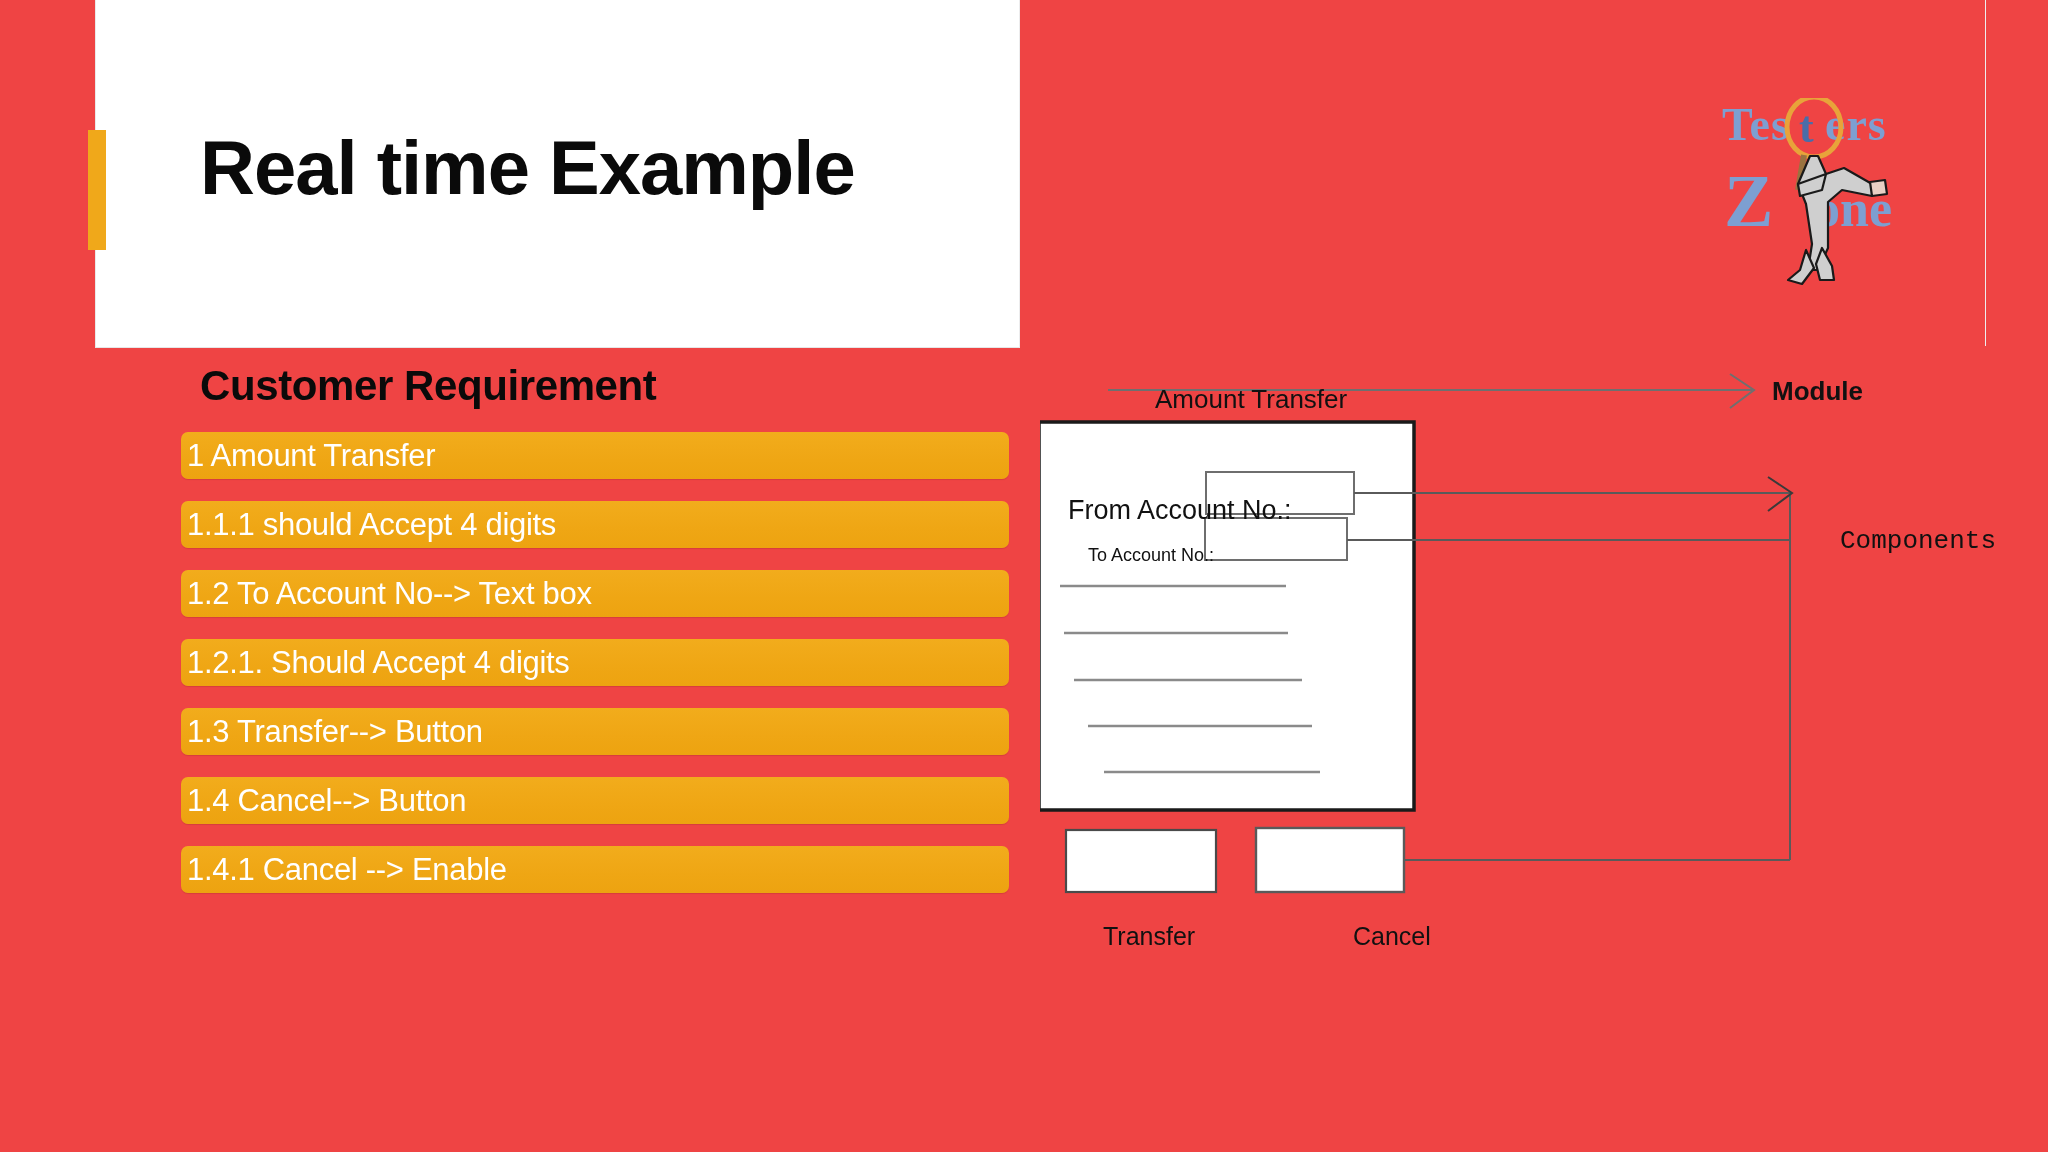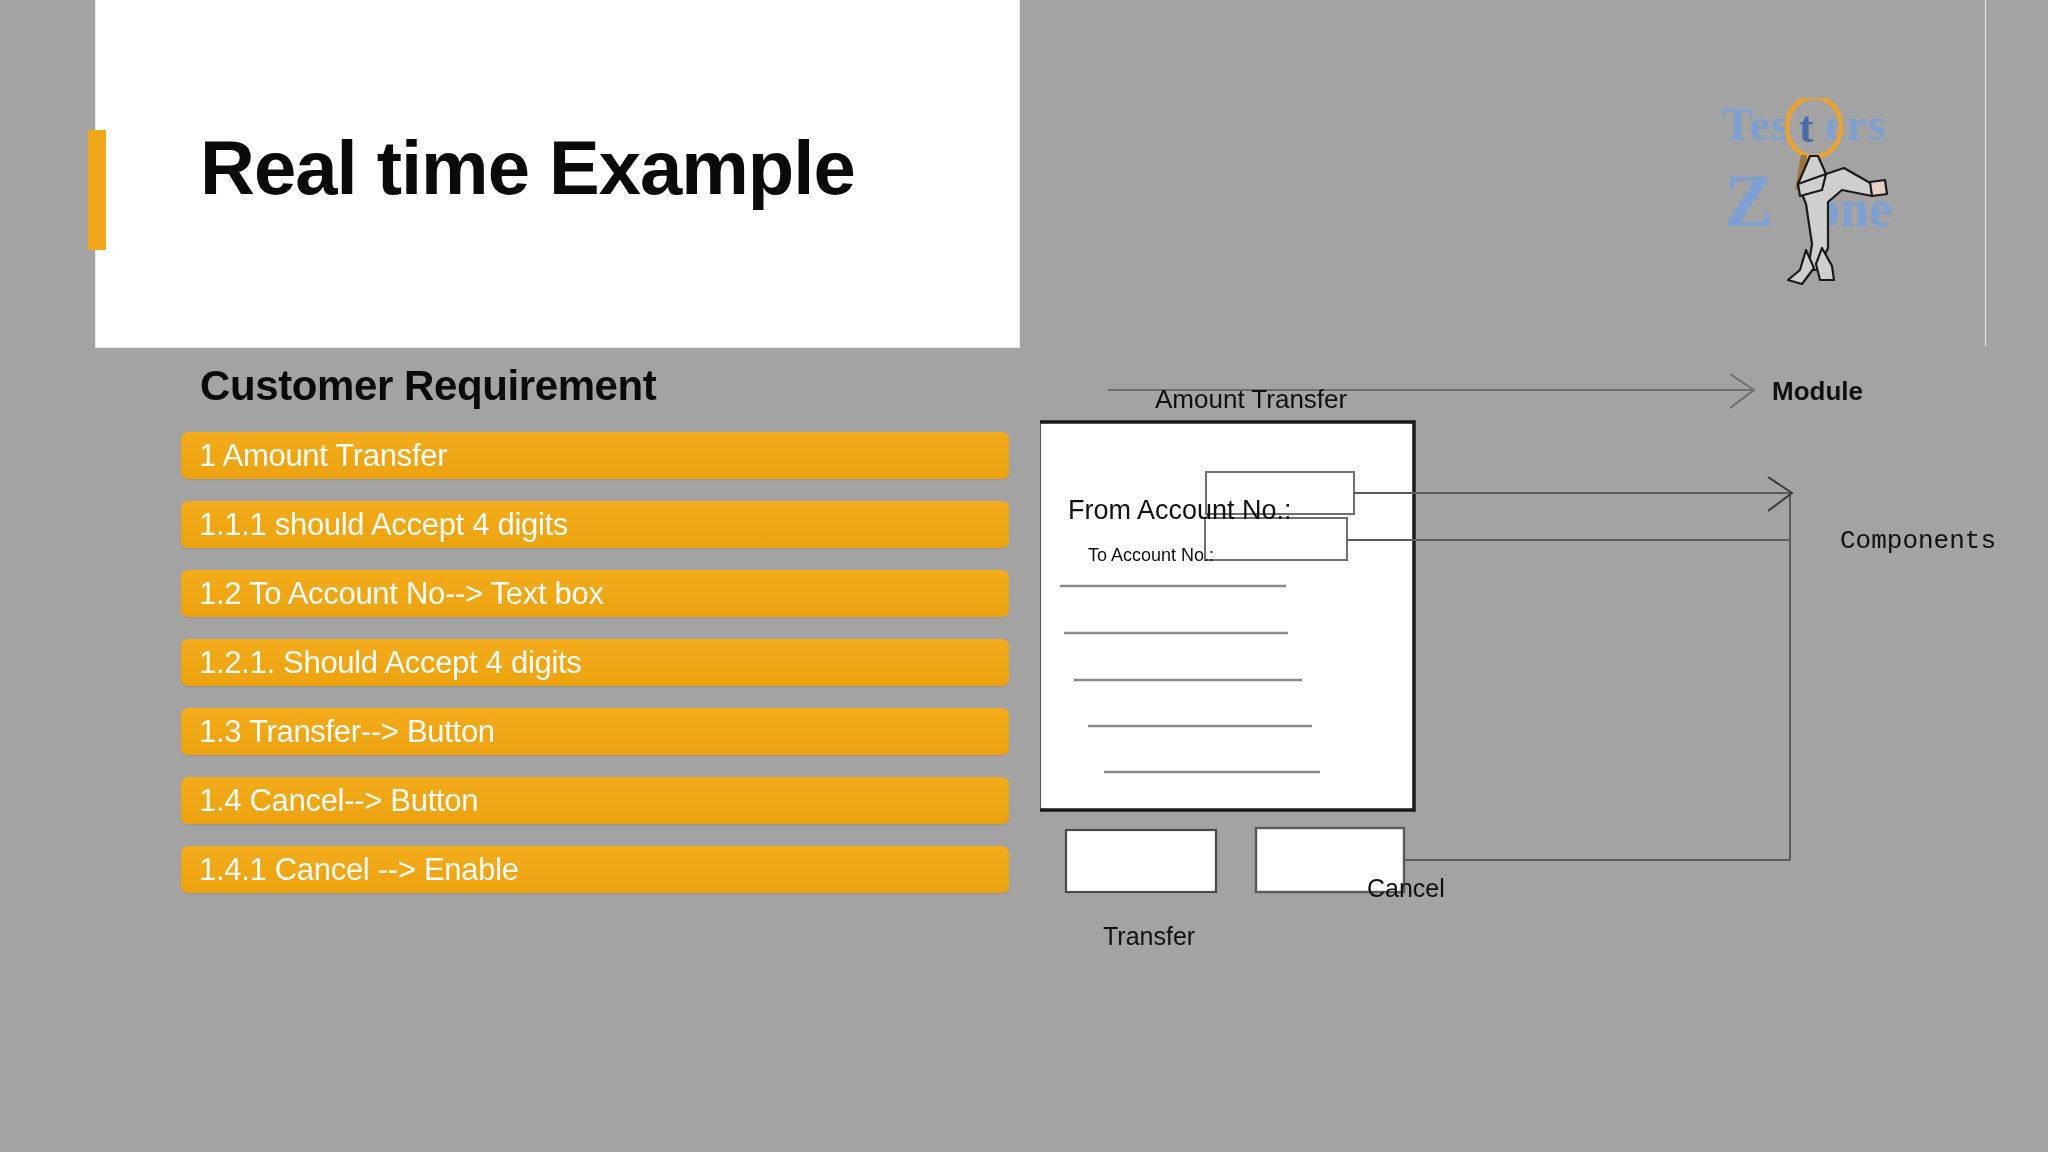--- a/index.html
+++ b/index.html
@@ -14,21 +14,21 @@
     font-family: "Liberation Sans", sans-serif;
     position: relative;
   }
 
   
   #slide {
     position: absolute;
     left: 0; top: 0;
     width: 2048px;
     height: 1152px;
-    background: #a3a3a3;
+    background: #ef4444;
   }
 
   
   .title-card {
     position: absolute;
     left: 95px;
     top: 0px;
     width: 925px;
     height: 348px;
     background: #ffffff;
@@ -100,21 +100,21 @@
   .req-bar {
     position: relative;
     height: 47px;
     margin-bottom: 22px;
     background: linear-gradient(180deg, #F2AC1C 0%, #EFA614 60%, #EDA310 100%);
     border-radius: 7px;
     box-shadow: 0 1px 1px rgba(0,0,0,0.10);
     display: flex;
     align-items: center;
     box-sizing: border-box;
-    padding-left: 18px;
+    padding-left: 6px;
   }
   .req-bar-label {
     color: #ffffff;
     font-size: 31px;
     font-weight: 400;
     letter-spacing: -0.3px;
     line-height: 1;
     white-space: nowrap;
     font-family: "Liberation Sans", sans-serif;
   }
@@ -137,21 +137,21 @@
   }
   .lbl-amount-transfer { left: 1155px; top: 384px; font-size: 26px; }
   .lbl-module          { left: 1772px; top: 376px; font-size: 26px; font-weight: bold; }
   .lbl-components      { left: 1840px; top: 526px; font-size: 26px; font-family: Liberation Mono, monospace; }
 
   .lbl-from   { left: 1068px; top: 495px; font-size: 27px; }
   .lbl-to     { left: 1088px; top: 545px; font-size: 18px; }
 
   .btn-label  { font-size: 25px; }
   .lbl-transfer { left: 1103px; top: 922px; font-size: 25px; }
-  .lbl-cancel   { left: 1353px; top: 874px; font-size: 25px; margin-left: 14px; }
+  .lbl-cancel   { left: 1353px; top: 922px; font-size: 25px; }
 
   
 </style>
 </head>
 <body>
 
 <div id="slide">
 
   <div class="title-card"></div>
   <div class="right-hairline"></div>

